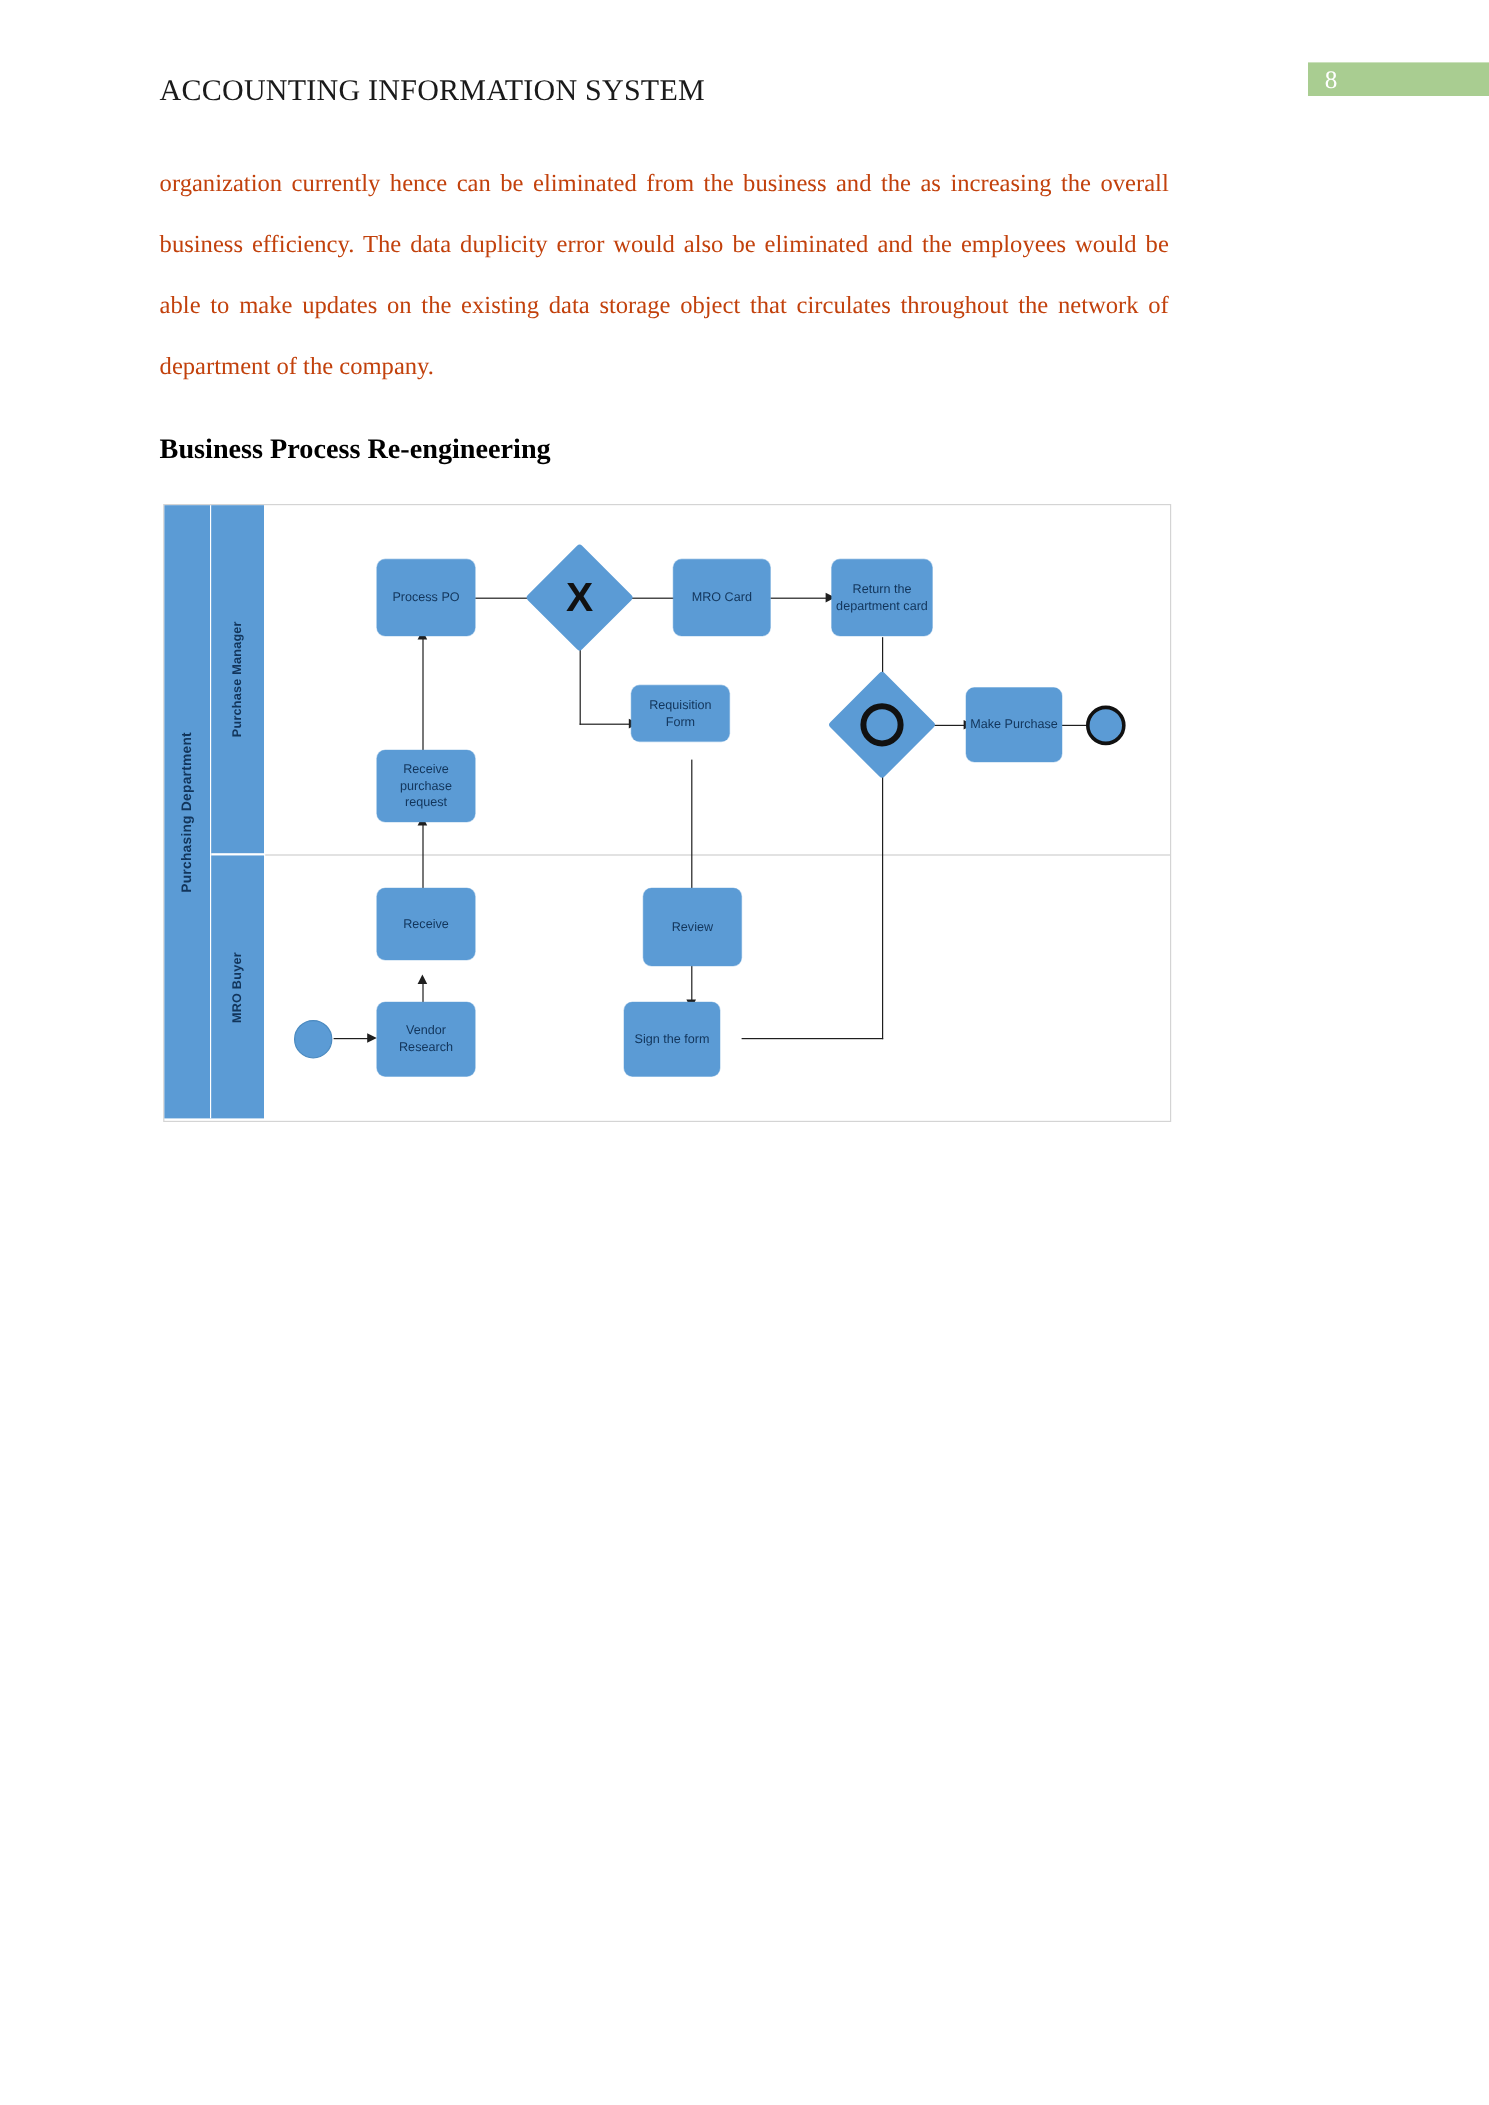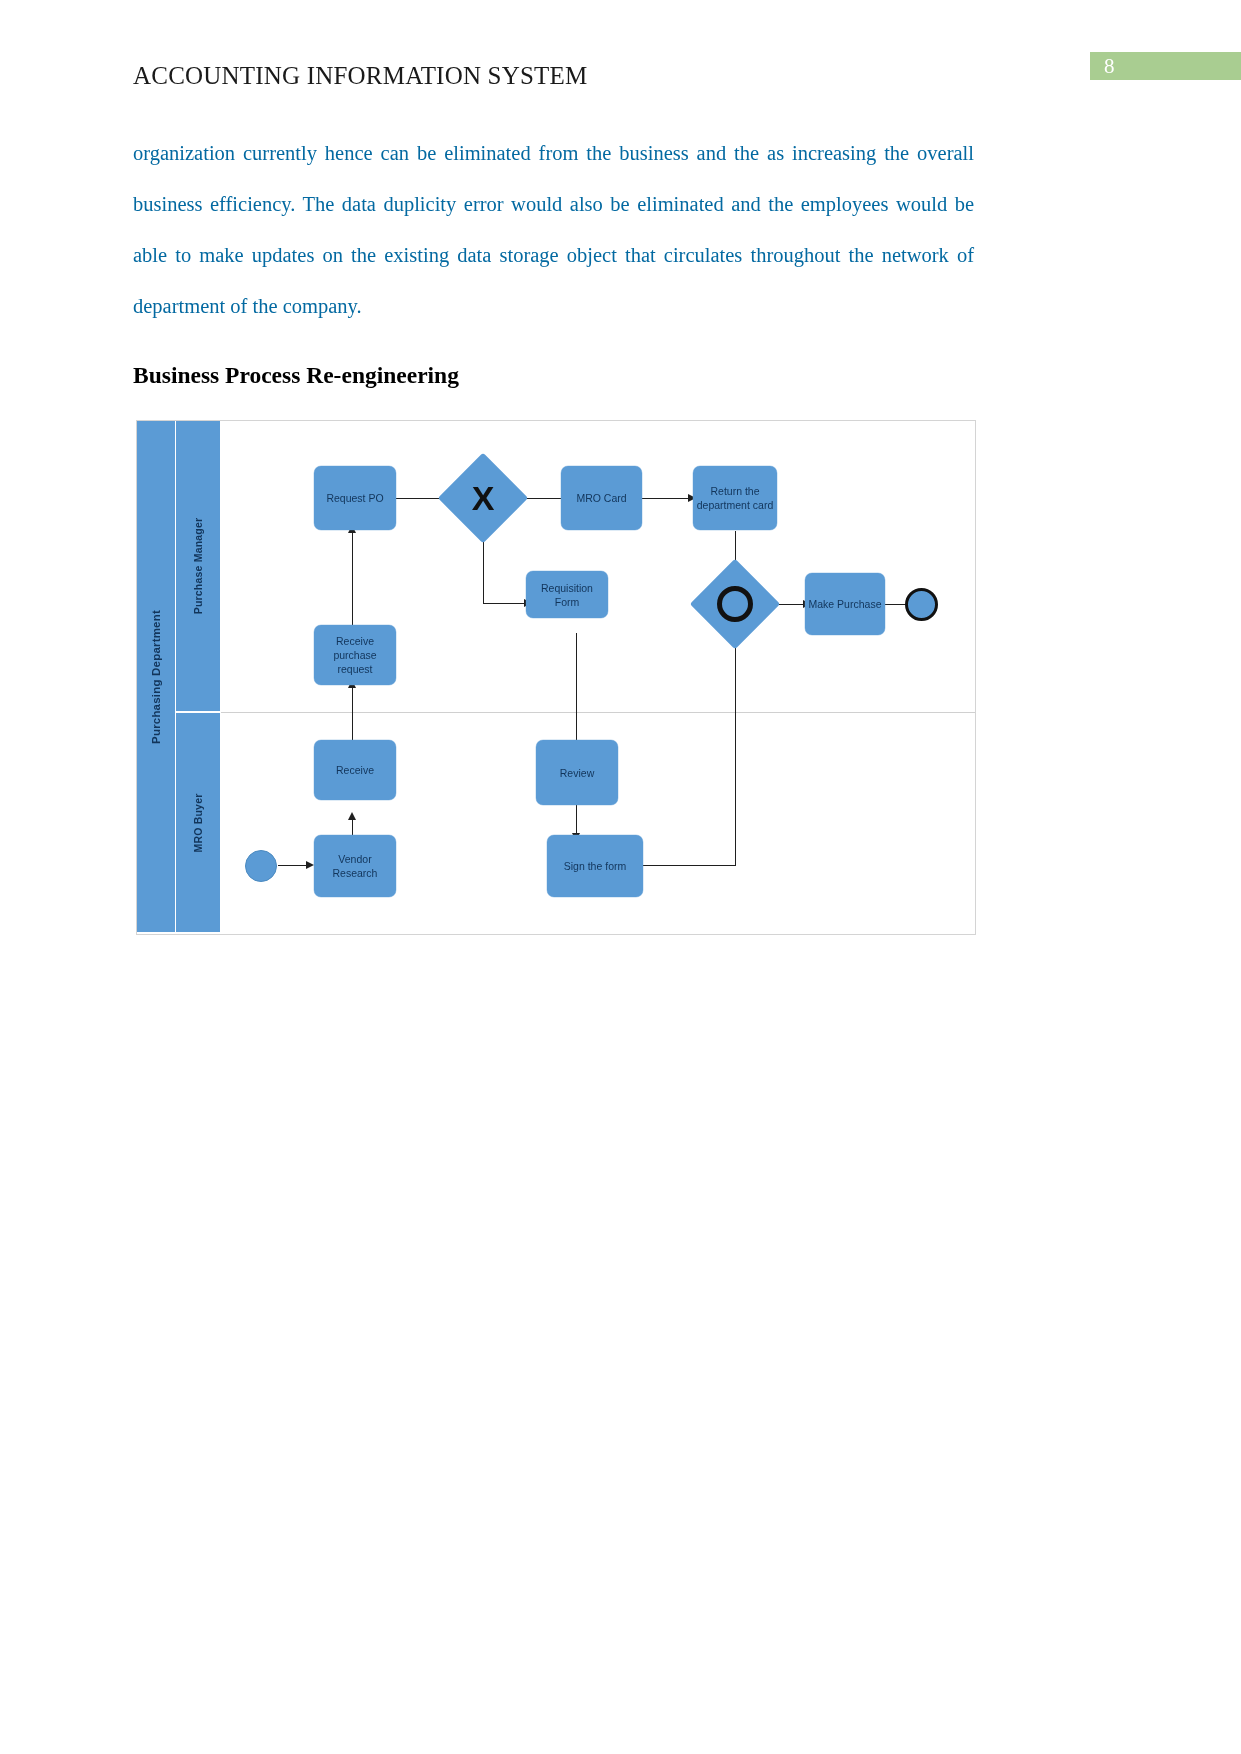--- a/index.html
+++ b/index.html
@@ -47,21 +47,21 @@
 
   
   .body-text {
     position: absolute;
     left: 133px;
     top: 128px;
     width: 841px;
     text-align: justify;
     font-size: 20.5px;
     line-height: 51px;
-    color: #0369a1;
+    color: #c2410c;
   }
   .body-text p { margin: 0; }
 
   
   .section-heading {
     position: absolute;
     left: 133px;
     top: 362px;
     font-size: 23.5px;
     font-weight: bold;
@@ -255,21 +255,21 @@
   <div class="conn h" style="left:481px; top:444px; width:118px;"></div>
   <div class="conn v" style="left:598px; top:218px; height:227px;"></div>
   <div class="arrow arrow-u" style="left:594px; top:212px;"></div>
 
   <div class="conn h" style="left:630px; top:183px; width:38px;"></div>
   <div class="arrow arrow-r" style="left:666px; top:179px;"></div>
 
   <div class="conn h" style="left:748px; top:183px; width:20px;"></div>
 
   <div class="task" style="left:177px; top:45px; width:82px; height:64px;">
-    <span>Request PO</span>
+    <span>Process PO</span>
   </div>
 
   <div class="gateway" style="left:314px; top:45px;"></div>
   <div class="gateway-mark x-mark" style="left:314px; top:45px; width:64px; height:64px;">
     <span>X</span>
   </div>
 
   <div class="task" style="left:424px; top:45px; width:81px; height:64px;text-align:center;">
     <span>MRO Card</span>
   </div>
@@ -302,19 +302,19 @@
   </div>
 
   <div class="task" style="left:399px; top:319px; width:82px; height:65px;">
     <span>Review</span>
   </div>
 
   <div class="task" style="left:177px; top:414px; width:82px; height:62px;">
     <span>Vendor Research</span>
   </div>
 
-  <div class="task" style="left:410px; top:414px; width:96px; height:62px;">
+  <div class="task" style="left:383px; top:414px; width:80px; height:62px;">
     <span>Sign the form</span>
   </div>
 
   <div class="event-circle event-start" style="left:108px; top:429px; width:32px; height:32px;"></div>
 
 </div>
 
 </body></html>

